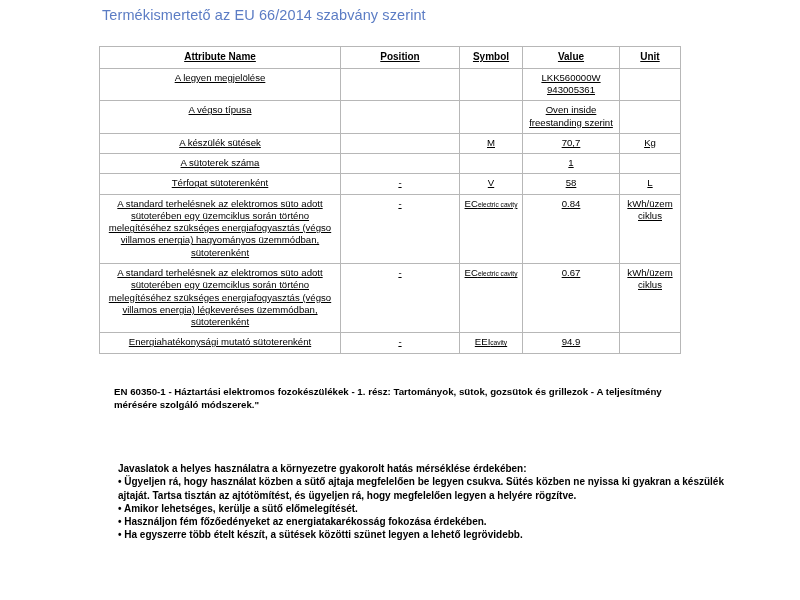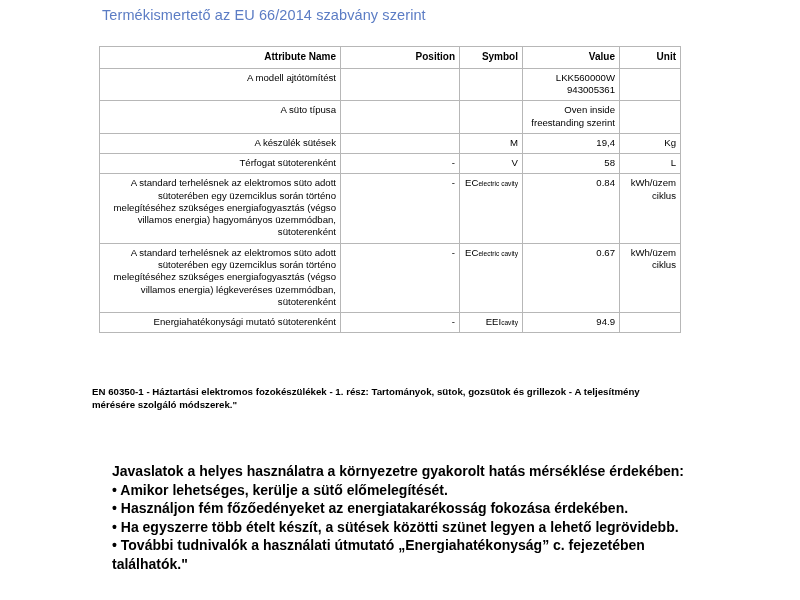--- a/index.html
+++ b/index.html
@@ -37,23 +37,24 @@
     width: 581px;
     border-collapse: collapse;
     table-layout: fixed;
     font-size: 9.6px;
     line-height: 1.28;
   }
   table.spec td, table.spec th {
     border: 1px solid #b7b7b7;
     padding: 3px 4px 4px 4px;
     vertical-align: top;
-    text-align: right;
+    text-align: center;
     font-weight: normal;
     word-wrap: break-word;
+    text-decoration: underline;
   }
   table.spec thead th {
     font-weight: bold;
     font-size: 10px;
     padding-top: 4px;
     padding-bottom: 4px;
   }
   col.c-attr { width: 241px; }
   col.c-pos  { width: 119px; }
   col.c-sym  { width: 63px; }
@@ -62,34 +63,34 @@
 
   .sub {
     font-size: 6.6px;
     vertical-align: baseline;
     line-height: 1.5;
   }
   .sym-cell { line-height: 1.15; }
 
   .en-note {
     position: absolute;
-    left: 92px;
+    left: 114px;
     top: 386px;
     width: 574px;
     font-size: 9.7px;
     font-weight: bold;
     line-height: 1.32;
   }
 
   .tips {
     position: absolute;
-    left: 112px;
+    left: 118px;
     top: 462px;
     width: 608px;
-    font-size: 14px;
+    font-size: 10px;
     font-weight: bold;
     line-height: 1.33;
   }
   .tips .tip-head { display: block; }
   .tips .tip-item { display: block; }
 </style>
 </head>
 <body>
 
 <div id="page">
@@ -108,39 +109,46 @@
       <tr>
         <th>Attribute Name</th>
         <th>Position</th>
         <th>Symbol</th>
         <th>Value</th>
         <th>Unit</th>
       </tr>
     </thead>
     <tbody id="spec-body">
         <tr>
-          <td>A modell ajtótömítést</td>
+          <td>A legyen megjelölése</td>
           <td></td>
           <td class="sym-cell"></td>
           <td>LKK560000W<br>943005361</td>
           <td></td>
         </tr>
         <tr>
-          <td>A süto típusa</td>
+          <td>A végso típusa</td>
           <td></td>
           <td class="sym-cell"></td>
           <td>Oven inside freestanding szerint</td>
           <td></td>
         </tr>
         <tr>
           <td>A készülék sütések</td>
           <td></td>
           <td class="sym-cell">M</td>
-          <td>19,4</td>
+          <td>70,7</td>
           <td>Kg</td>
+        </tr>
+        <tr>
+          <td>A sütoterek száma</td>
+          <td></td>
+          <td class="sym-cell"></td>
+          <td>1</td>
+          <td></td>
         </tr>
         <tr>
           <td>Térfogat sütoterenként</td>
           <td>-</td>
           <td class="sym-cell">V</td>
           <td>58</td>
           <td>L</td>
         </tr>
         <tr>
           <td>A standard terhelésnek az elektromos süto adott sütoterében egy üzemciklus során történo melegítéséhez szükséges energiafogyasztás (végso villamos energia) hagyományos üzemmódban, sütoterenként</td>
@@ -163,19 +171,19 @@
           <td>94.9</td>
           <td></td>
         </tr>
       </tbody>
   </table>
 
   <div class="en-note">EN 60350-1 - Háztartási elektromos fozokészülékek - 1. rész: Tartományok, sütok, gozsütok és grillezok - A teljesítmény mérésére szolgáló módszerek."</div>
 
   <div class="tips">
     <span class="tip-head">Javaslatok a helyes használatra a környezetre gyakorolt hatás mérséklése érdekében:</span>
+    <span class="tip-item">• Ügyeljen rá, hogy használat közben a sütő ajtaja megfelelően be legyen csukva. Sütés közben ne nyissa ki gyakran a készülék ajtaját. Tartsa tisztán az ajtótömítést, és ügyeljen rá, hogy megfelelően legyen a helyére rögzítve.</span>
     <span class="tip-item">• Amikor lehetséges, kerülje a sütő előmelegítését.</span>
     <span class="tip-item">• Használjon fém főzőedényeket az energiatakarékosság fokozása érdekében.</span>
     <span class="tip-item">• Ha egyszerre több ételt készít, a sütések közötti szünet legyen a lehető legrövidebb.</span>
-    <span class="tip-item">• További tudnivalók a használati útmutató „Energiahatékonyság” c. fejezetében találhatók."</span>
   </div>
 
 </div>
 
 </body></html>

